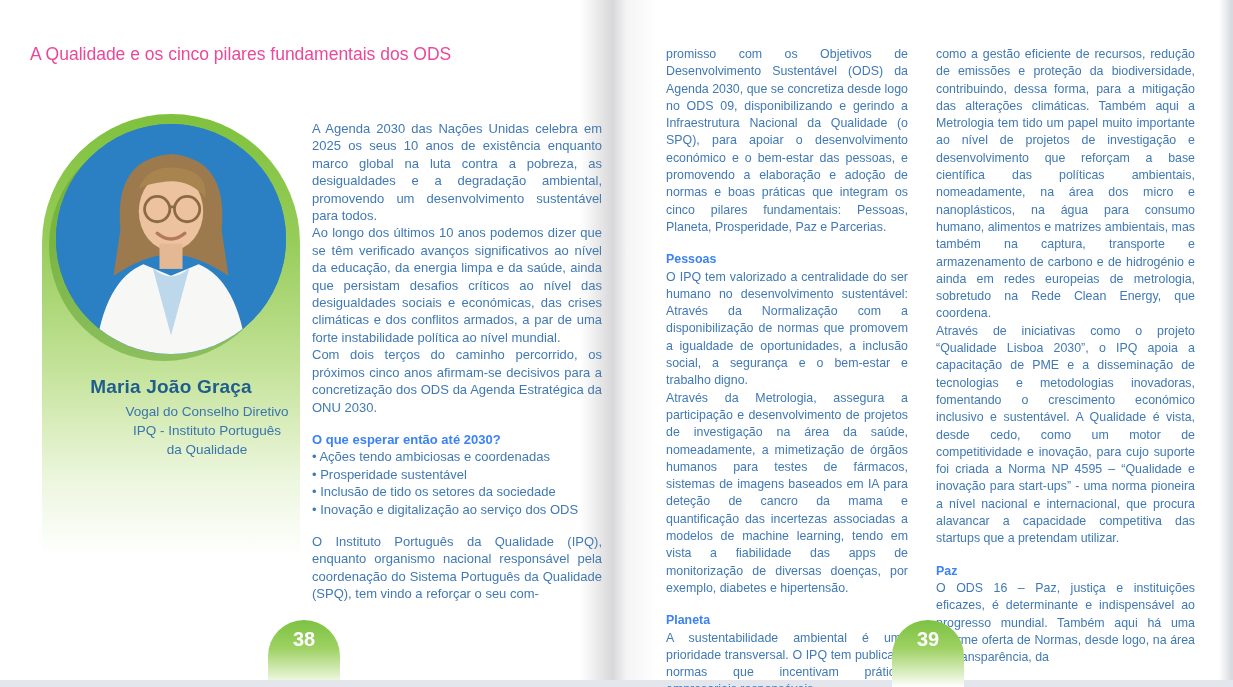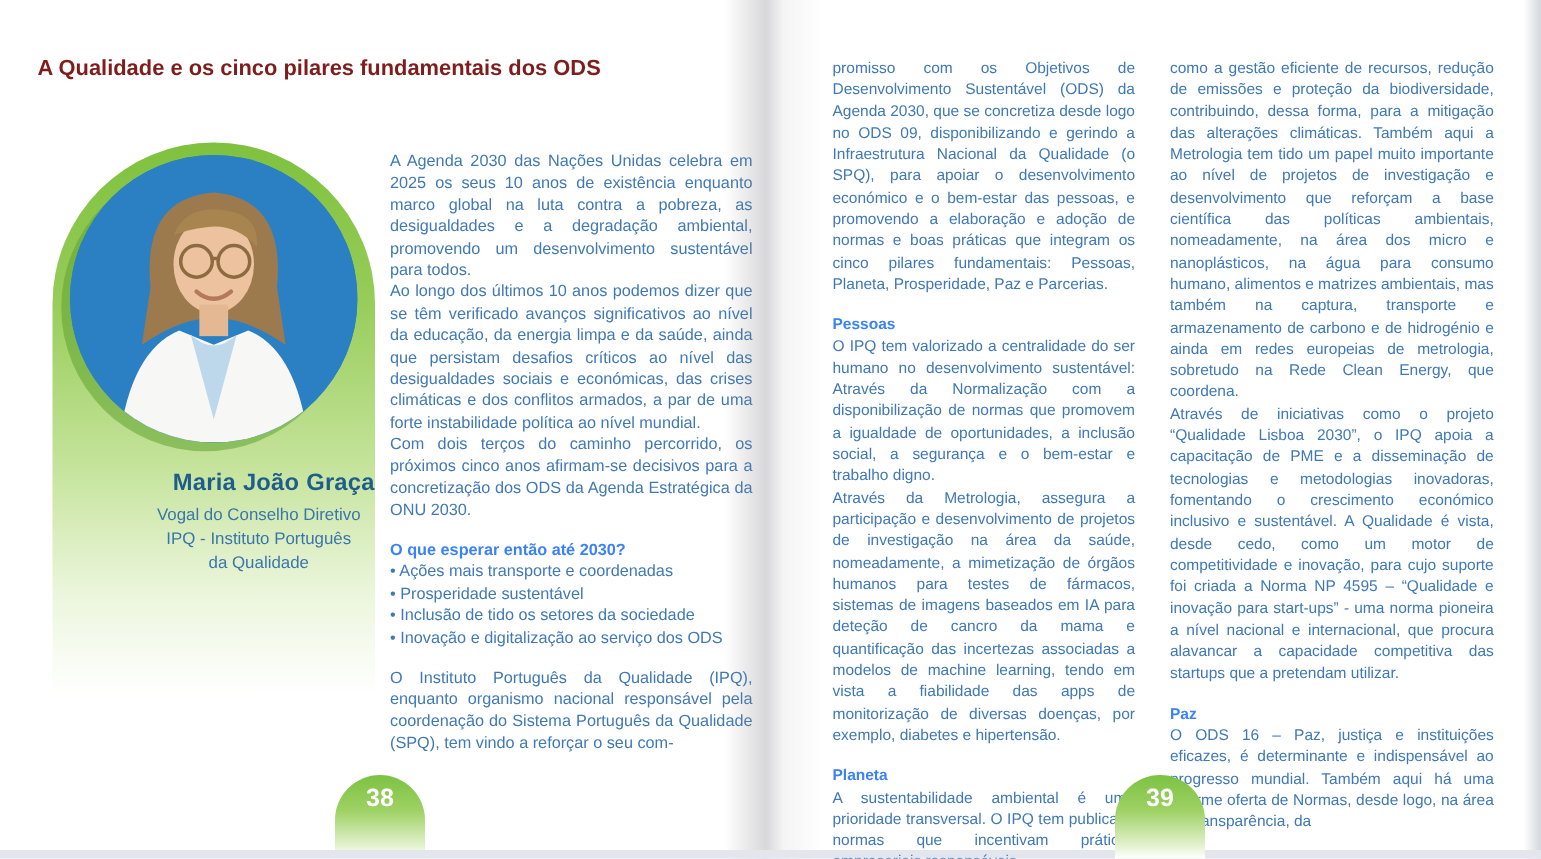--- a/index.html
+++ b/index.html
@@ -7,38 +7,38 @@
     width:1233px;height:687px;position:relative;overflow:hidden;
     background:#ffffff;
     font-family:"Liberation Sans",sans-serif;
     -webkit-font-smoothing:antialiased;
   }
   .abs{position:absolute;}
 
   
   .page-title{
     left:30px;top:44px;width:560px;
-    font-size:17.5px;font-weight:bold;color:#7f1d1d;
+    font-size:17.5px;font-weight:normal;color:#ec4899;
   }
 
   .profile-arch{
     left:42px;top:114px;width:258px;height:442px;
     border-radius:129px 129px 0 0;
     background:linear-gradient(180deg,#7fc13e 0%,#96cc58 28%,#c4e39a 58%,#ecf6dd 82%,#ffffff 100%);
   }
   .profile-photo{
     left:56px;top:124px;width:230px;height:230px;border-radius:50%;
     overflow:hidden;
     box-shadow:-7px 7px 0 rgba(96,162,47,0.55);
     background:#2b80c4;
   }
   .profile-photo svg{display:block;width:100%;height:100%;}
   .profile-name{
     left:42px;top:376px;width:258px;text-align:center;
-    font-size:19px;font-weight:bold;color:#1f5d8d;letter-spacing:0.2px;padding-left:48px;
+    font-size:19px;font-weight:bold;color:#1f5d8d;letter-spacing:0.2px;
   }
   .profile-role{
     left:42px;top:402px;width:258px;text-align:center;
     font-size:13.5px;line-height:19px;color:#3a76ab;padding-left:36px;
   }
 
   .body-col{
     color:#4079b5;text-align:justify;
     font-size:13px;line-height:17.4px;
   }
@@ -106,21 +106,21 @@
   <div>Vogal do Conselho Diretivo</div>
   <div>IPQ - Instituto Português</div>
   <div>da Qualidade</div>
 </div>
 
 <div class="abs body-col left-col">
   <p>A Agenda 2030 das Nações Unidas celebra em 2025 os seus 10 anos de existência enquanto marco global na luta contra a pobreza, as desigualdades e a degradação ambiental, promovendo um desenvolvimento sustentável para todos.</p>
   <p>Ao longo dos últimos 10 anos podemos dizer que se têm verificado avanços significativos ao nível da educação, da energia limpa e da saúde, ainda que persistam desafios críticos ao nível das desigualdades sociais e económicas, das crises climáticas e dos conflitos armados, a par de uma forte instabilidade política ao nível mundial.</p>
   <p>Com dois terços do caminho percorrido, os próximos cinco anos afirmam-se decisivos para a concretização dos ODS da Agenda Estratégica da ONU 2030.</p>
   <p class="sec-heading gap">O que esperar então até 2030?</p>
-  <p class="bullet-line">• Ações mais transporte e coordenadas</p>
+  <p class="bullet-line">• Ações tendo ambiciosas e coordenadas</p>
   <p class="bullet-line">• Prosperidade sustentável</p>
   <p class="bullet-line">• Inclusão de tido os setores da sociedade</p>
   <p class="bullet-line">• Inovação e digitalização ao serviço dos ODS</p>
   <p class="gap">O Instituto Português da Qualidade (IPQ), enquanto organismo nacional responsável pela coordenação do Sistema Português da Qualidade (SPQ), tem vindo a reforçar o seu com-</p>
 </div>
 
 <div class="abs pagenum pagenum-left">
   <span>38</span>
 </div>
 

